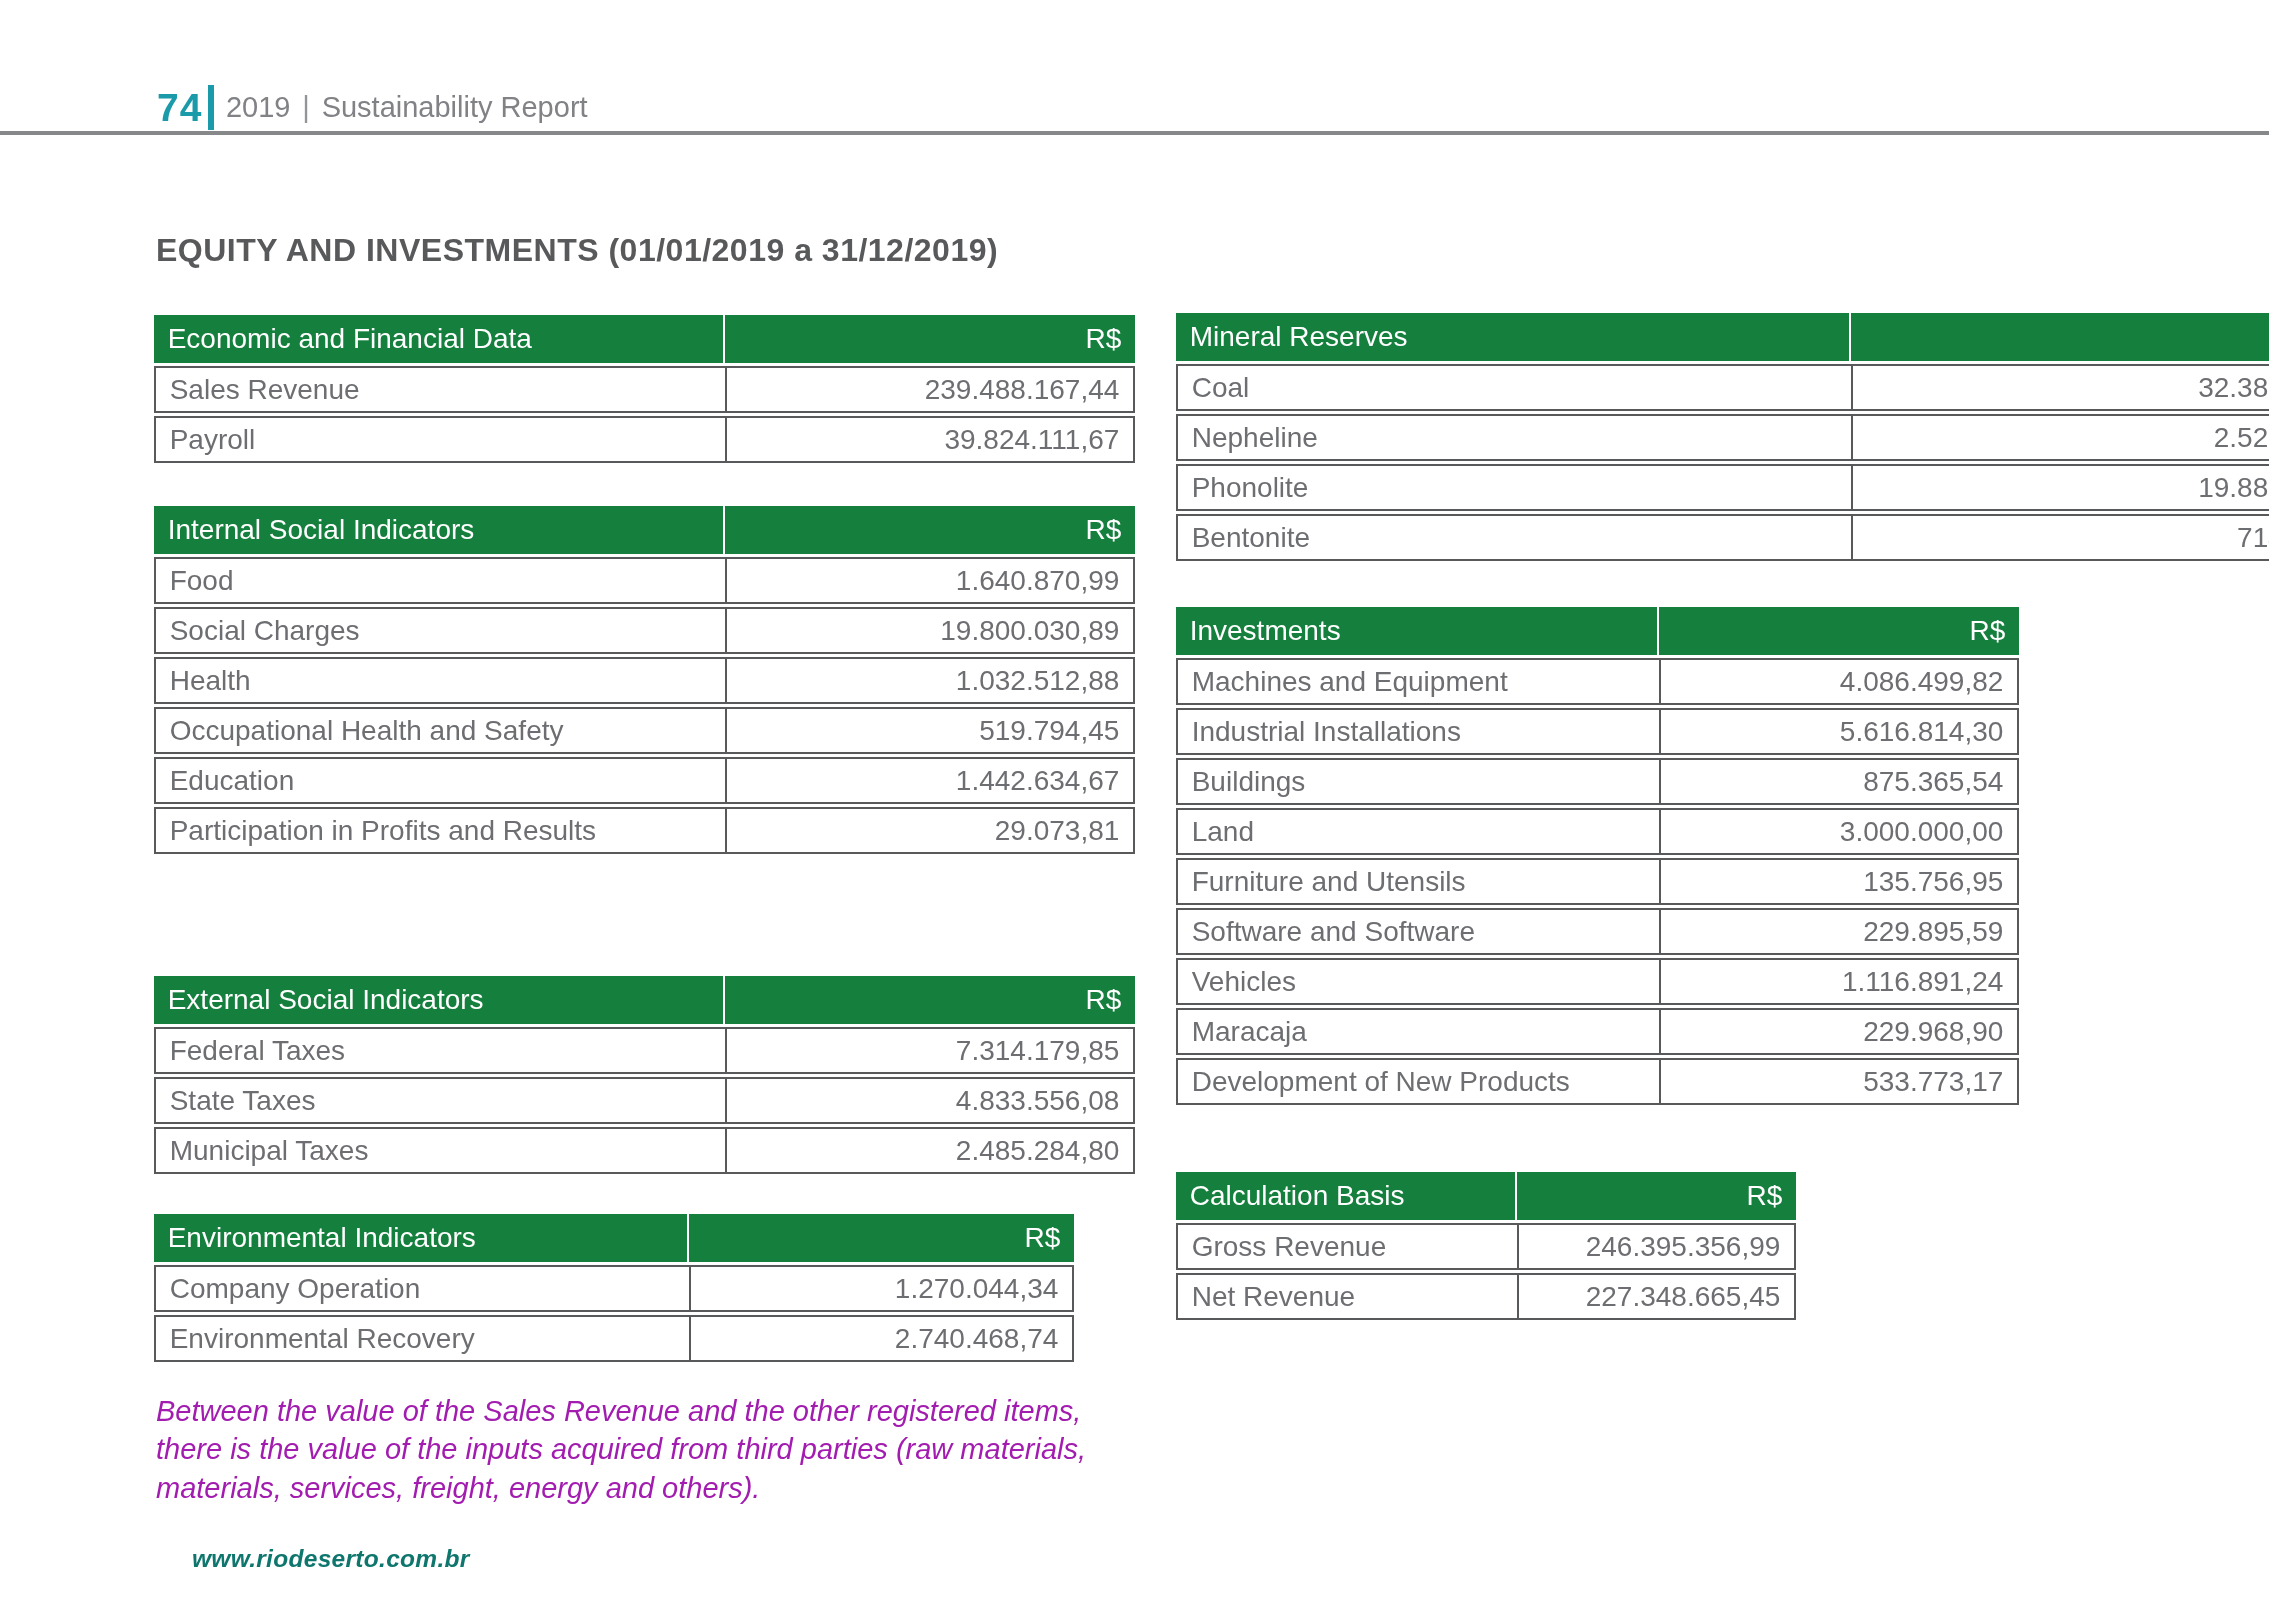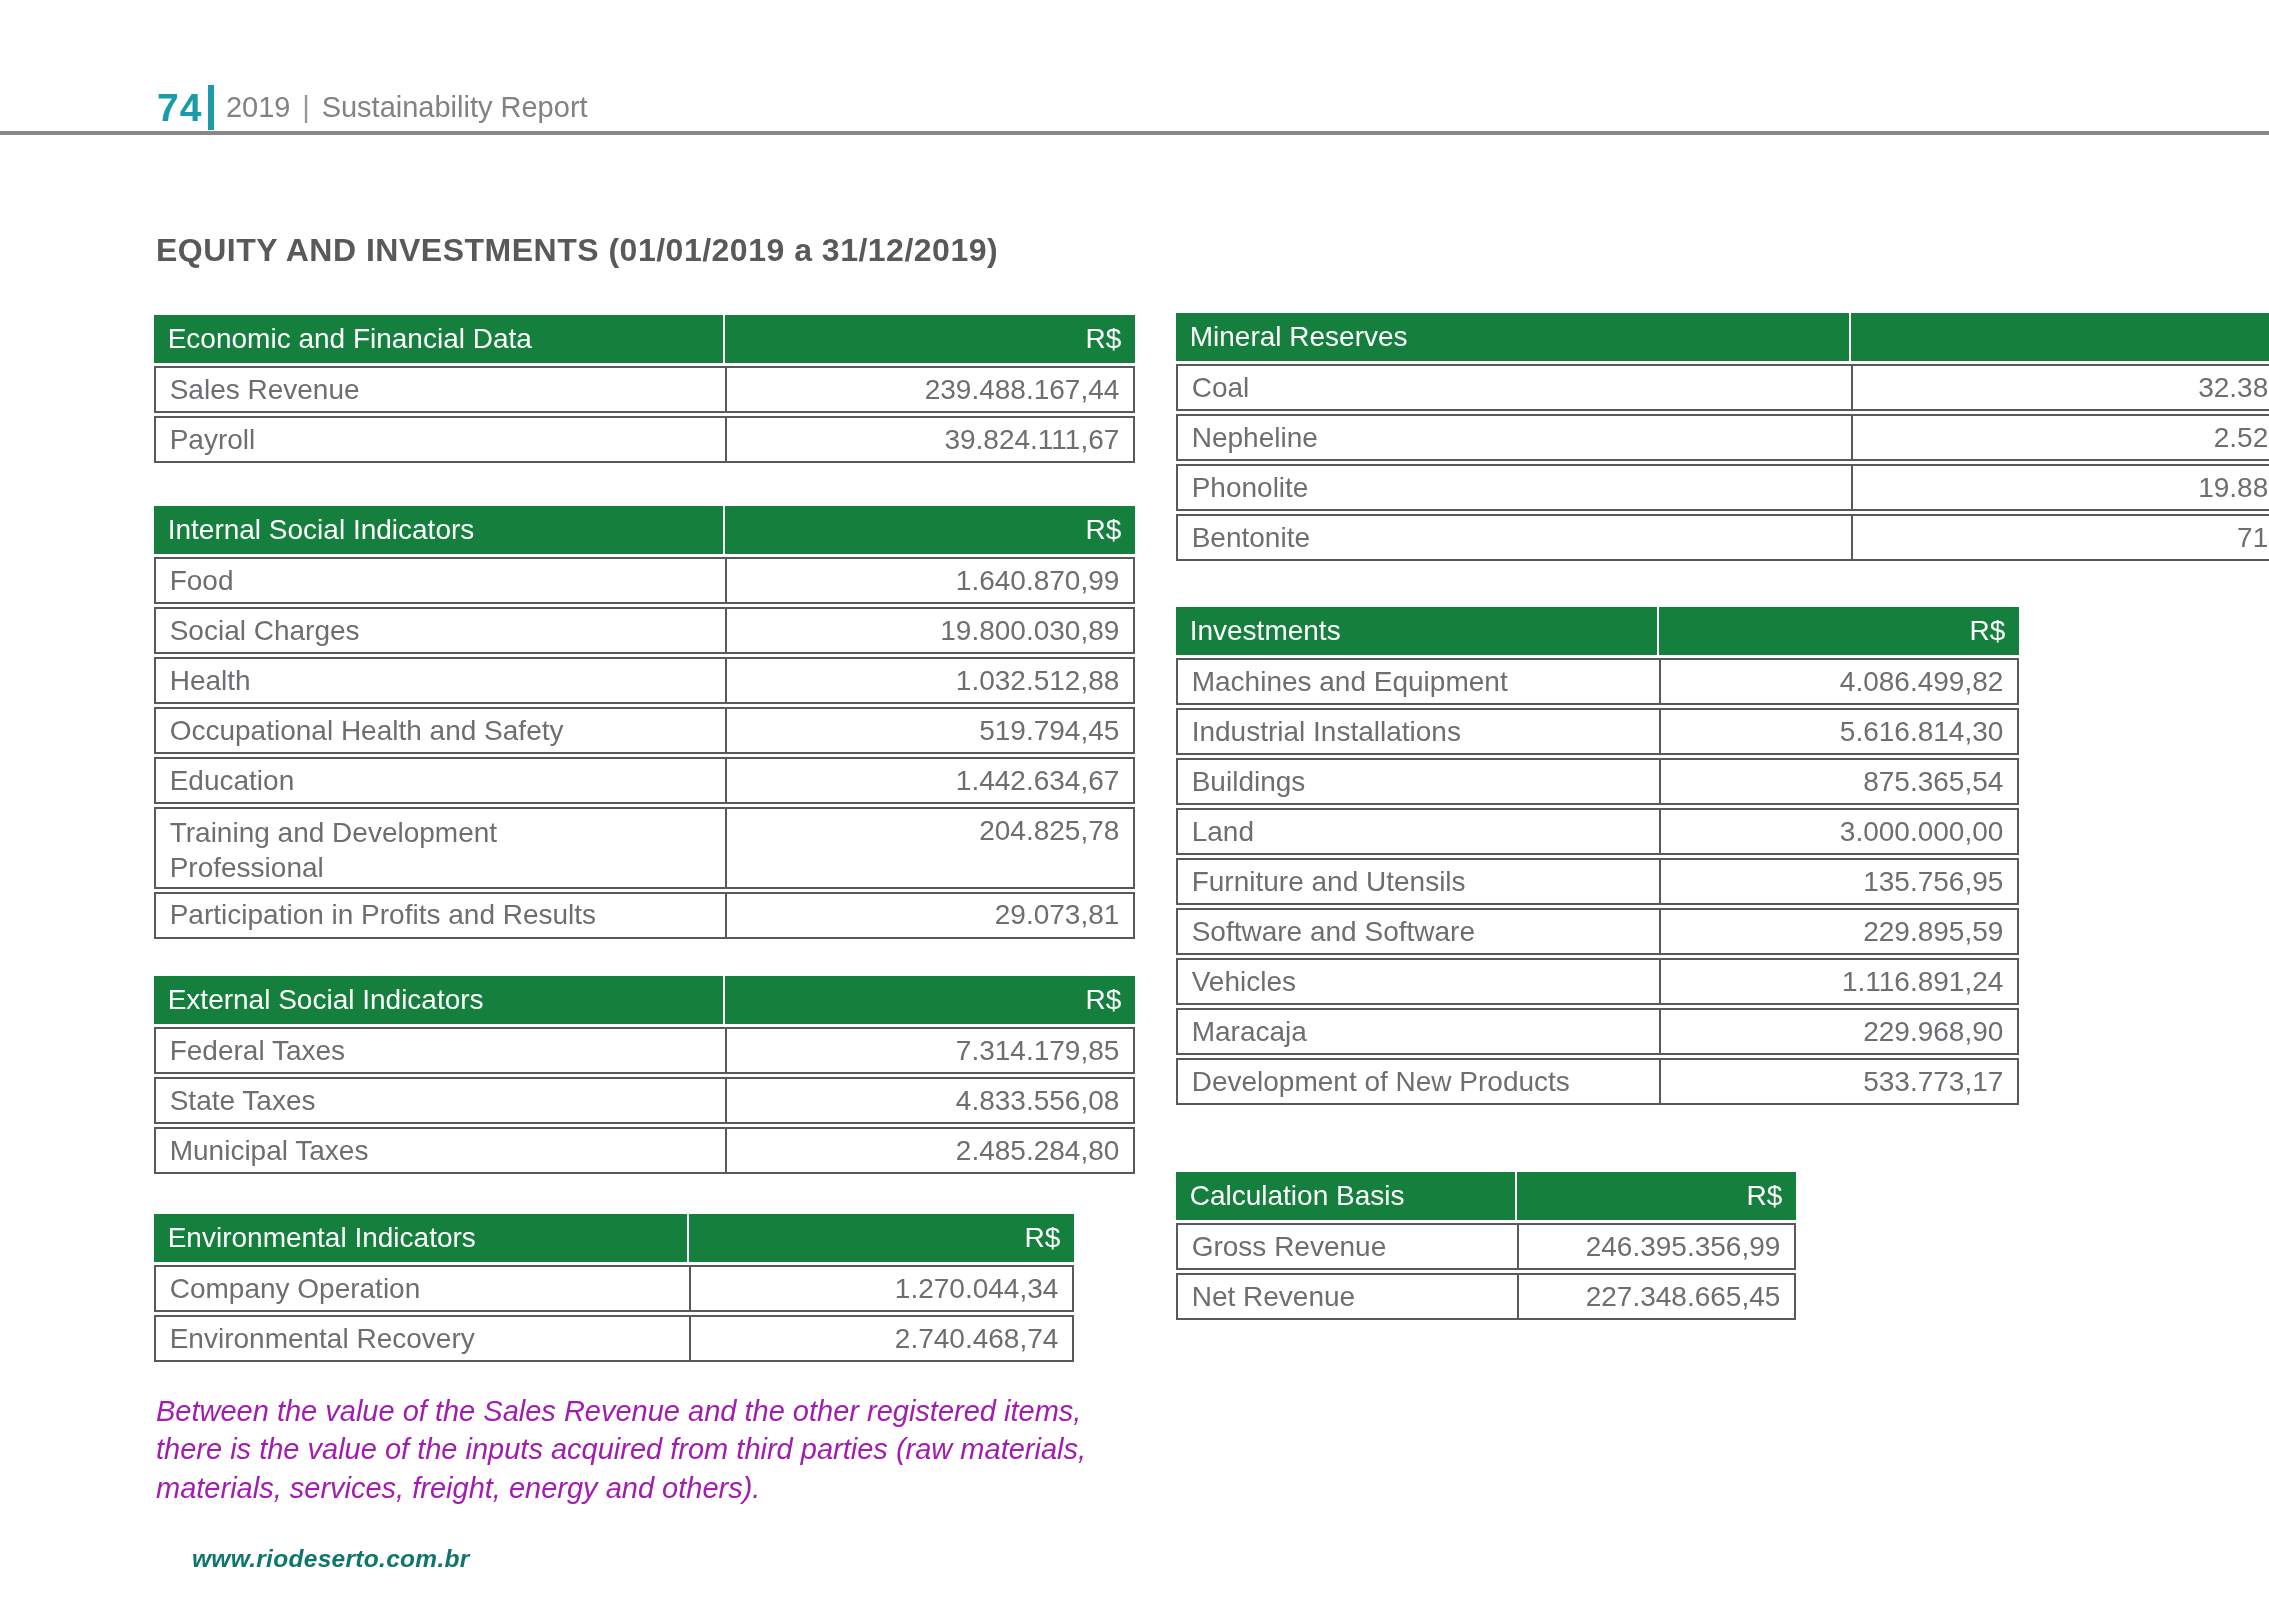--- a/index.html
+++ b/index.html
@@ -142,24 +142,20 @@
         <td class="c-value">1.032.512,88</td>
       </tr>
       <tr>
         <td class="c-label">Occupational Health and Safety</td>
         <td class="c-value">519.794,45</td>
       </tr>
       <tr>
         <td class="c-label">Education</td>
         <td class="c-value">1.442.634,67</td>
       </tr>
-      <tr class="tall">
-        <td class="c-label"><span>Training and Development Professional</span></td>
-        <td class="c-value">204.825,78</td>
-      </tr>
       <tr>
         <td class="c-label">Participation in Profits and Results</td>
         <td class="c-value">29.073,81</td>
       </tr>
     </tbody>
   </table>
 </div>
 
 <div class="table-box" id="t-external">
   <table>

